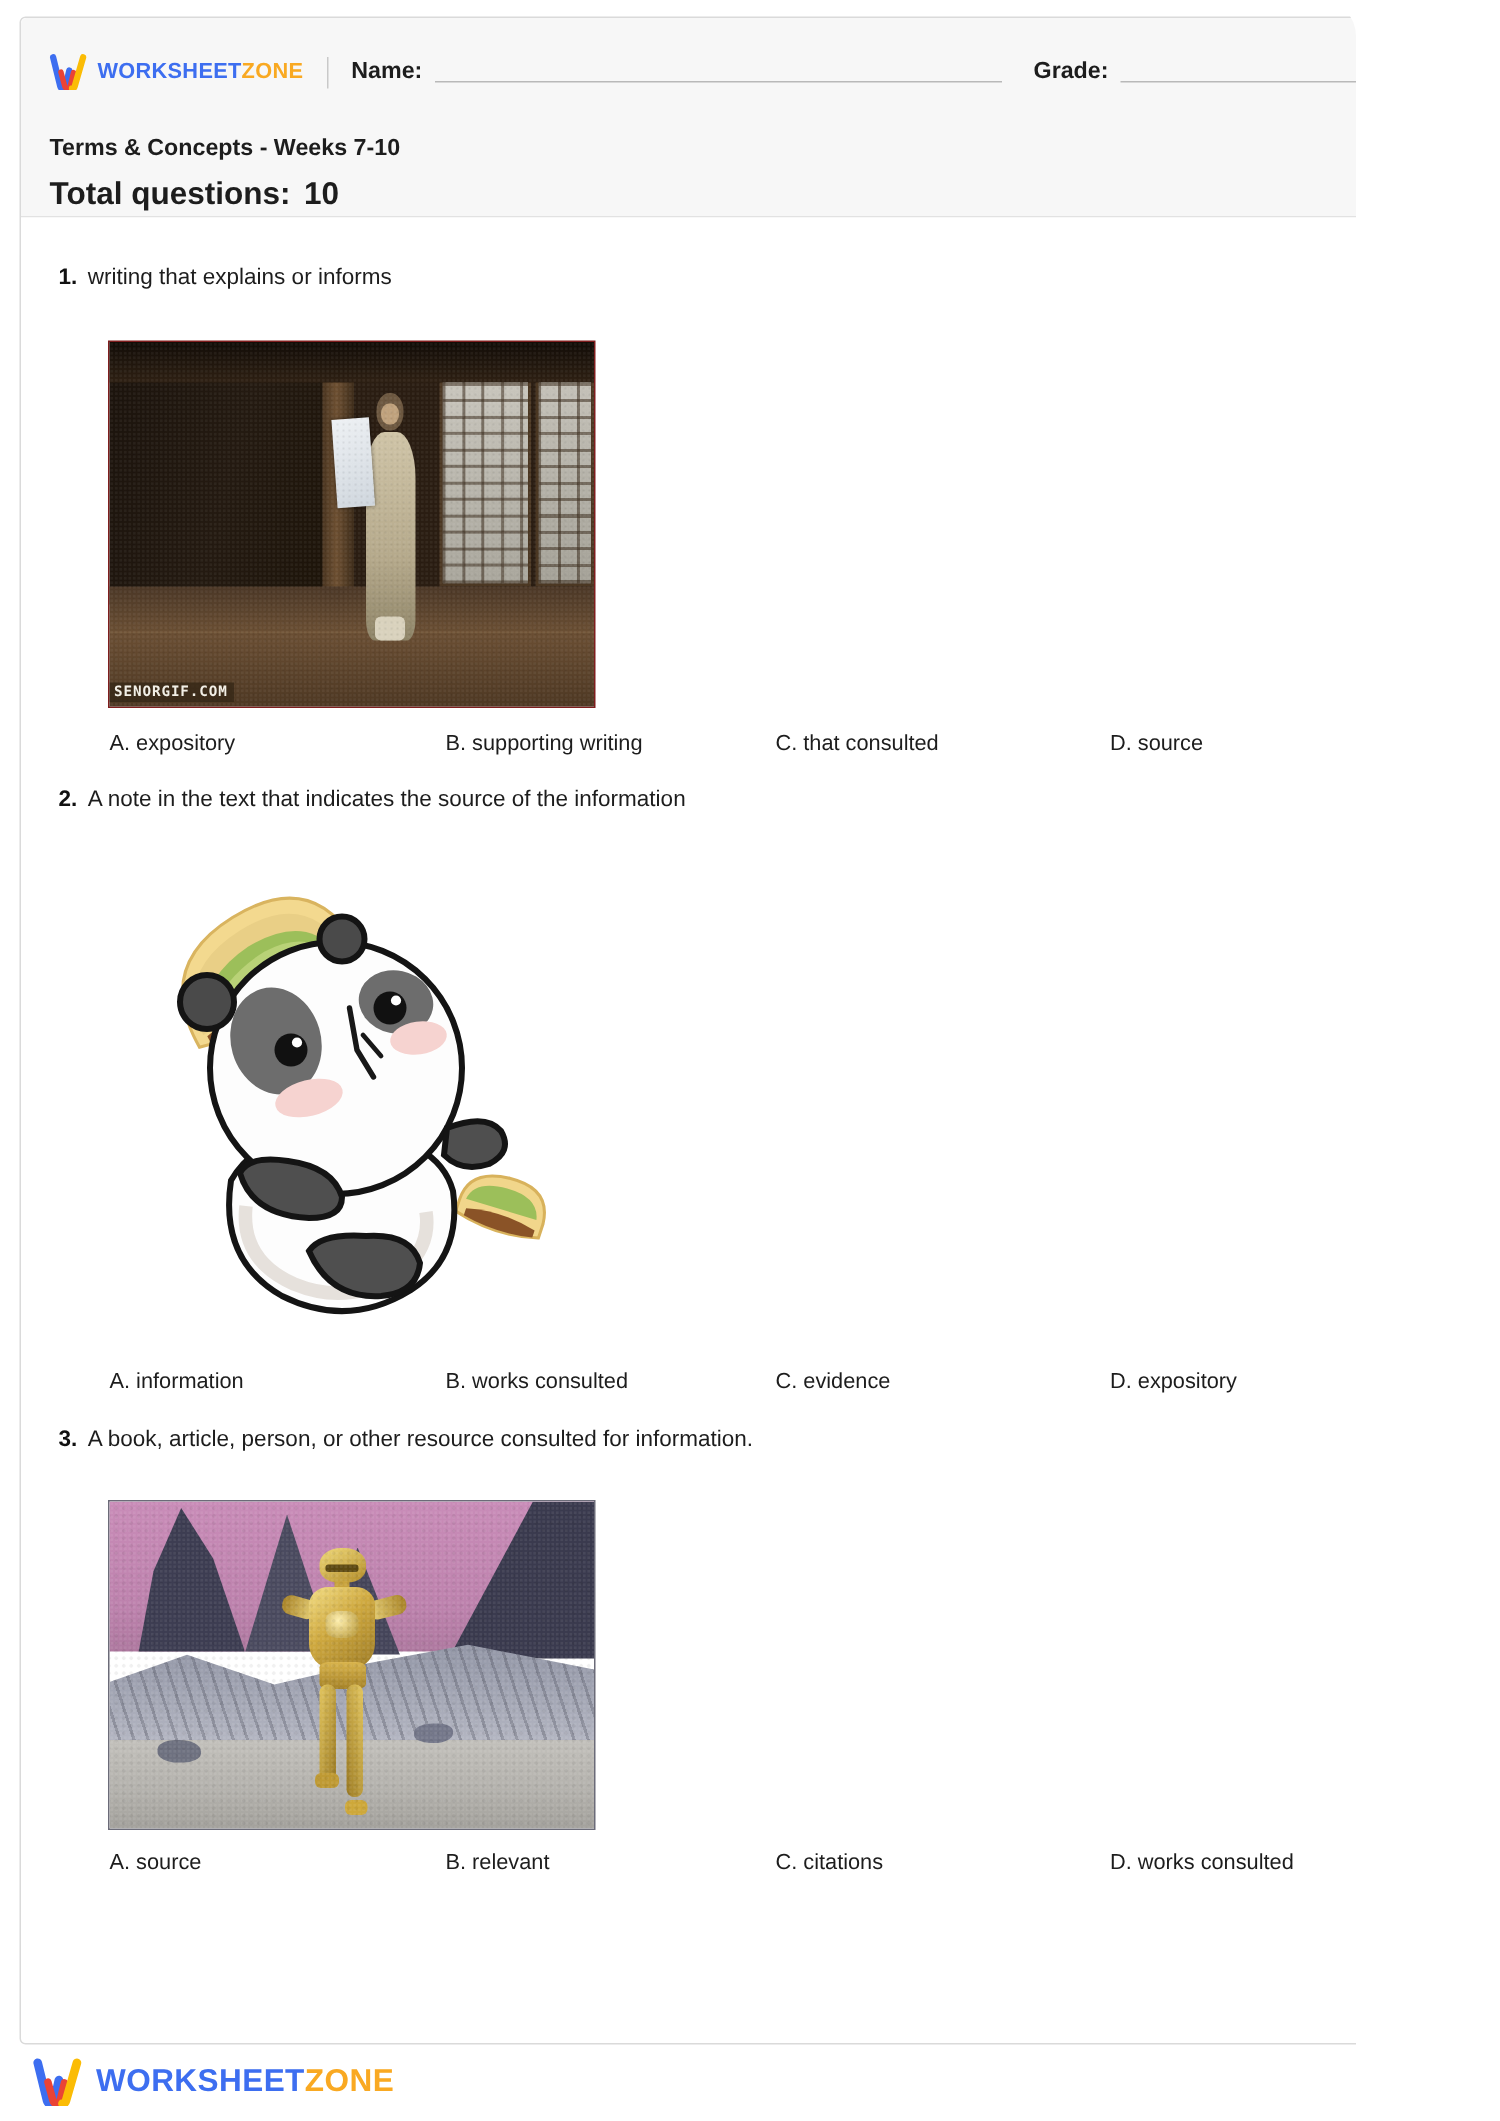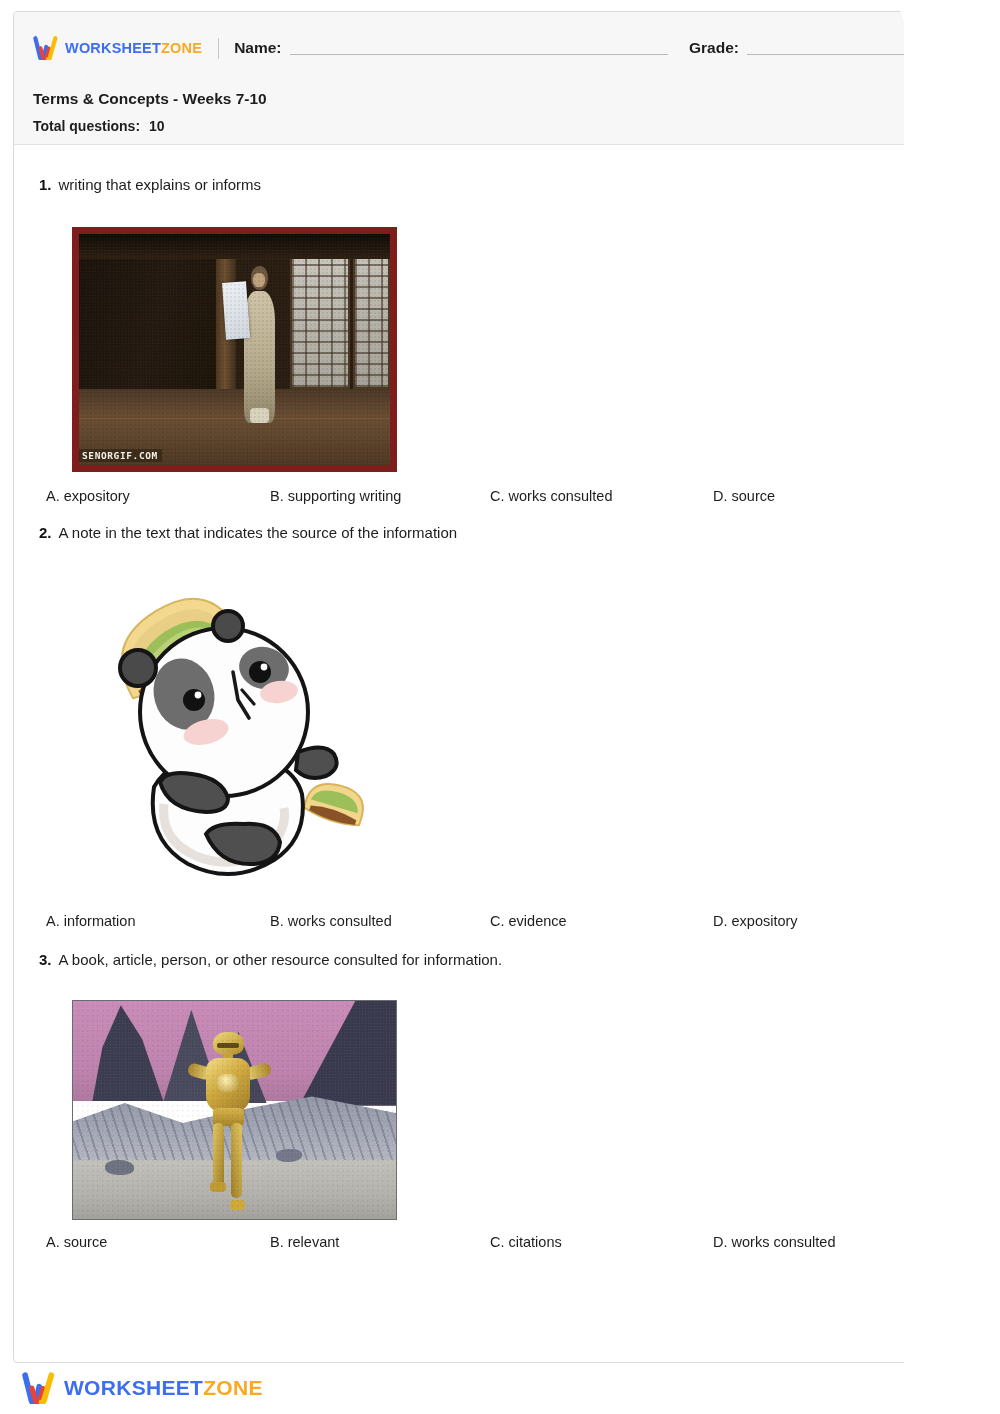--- a/index.html
+++ b/index.html
@@ -81,21 +81,21 @@
   .hdr-title {
     position: absolute;
     left: 19px; top: 78px;
     font-size: 15.5px;
     font-weight: 700;
     color: #1d1d1d;
   }
   .hdr-total {
     position: absolute;
     left: 19px; top: 106px;
-    font-size: 14px;
+    font-size: 21px;
     font-weight: 700;
     color: #1d1d1d;
   }
   .hdr-total .tq-num { margin-left: 9px; font-weight: 700; }
 
   
   .qblock { position: absolute; left: 0; width: 972px; }
   .qline {
     position: absolute;
     left: 25px;
@@ -108,38 +108,38 @@
   .qtext { font-size: 15px; font-weight: 400; color: #1d1d1d; }
 
   .figure {
     position: absolute;
     overflow: hidden;
     background: #ffffff;
   }
 
   .options {
     position: absolute;
-    left: 8px;
+    left: 35px;
     width: 930px;
     height: 22px;
   }
   .opt {
     position: absolute;
     top: 0;
     font-size: 14.5px;
     color: #1d1d1d;
     white-space: nowrap;
   }
   .opt.a { left: 24px; }
   .opt.b { left: 248px; }
   .opt.c { left: 468px; }
   .opt.d { left: 691px; }
 
   
-  .gif1 { left: 58px; top: 215px; width: 325px; height: 245px; border: 7px solid #7f1d1d; }
+  .gif1 { left: 58px; top: 215px; width: 325px; height: 245px; border: 1px solid #7f1d1d; }
   .gif1 .scene { position: absolute; inset: 0; background: #2a1d12; }
   .g1-wallL { position:absolute; left:0; top:0; width:44%; height:72%;
               background: linear-gradient(105deg,#1b130c 0%, #241a11 55%, #1d1409 100%); }
   .g1-post { position:absolute; left:44%; top:0; width:6.5%; height:70%;
              background: linear-gradient(90deg,#4a3520,#6d4f31 45%,#3d2c1a); }
   .g1-ceiling { position:absolute; left:0; top:0; width:100%; height:11%;
                 background: linear-gradient(180deg,#120c07,#2e2013); }
   .g1-shojiA { position:absolute; left:68%; top:9%; width:19%; height:58%;
                background:
                  repeating-linear-gradient(0deg, rgba(60,45,30,.55) 0 2px, rgba(200,196,186,0) 2px 11px),
@@ -337,21 +337,21 @@
             <div class="g1-legs"></div>
           </div>
           <div class="g1-noise"></div>
           <div class="g1-mark">SENORGIF.COM</div>
         </div>
       </div>
 
       <div class="options" style="top:476px;">
         <span class="opt a">A. expository</span>
         <span class="opt b">B. supporting writing</span>
-        <span class="opt c">C. works consulted</span>
+        <span class="opt c">C. that consulted</span>
         <span class="opt d">D. source</span>
       </div>
     </div>
 
     <div class="qblock">
 
       <div class="qline" style="top:512px;">
         <span class="qnum">2.</span>
         <span class="qtext">A note in the text that indicates the source of the information</span>
       </div>

